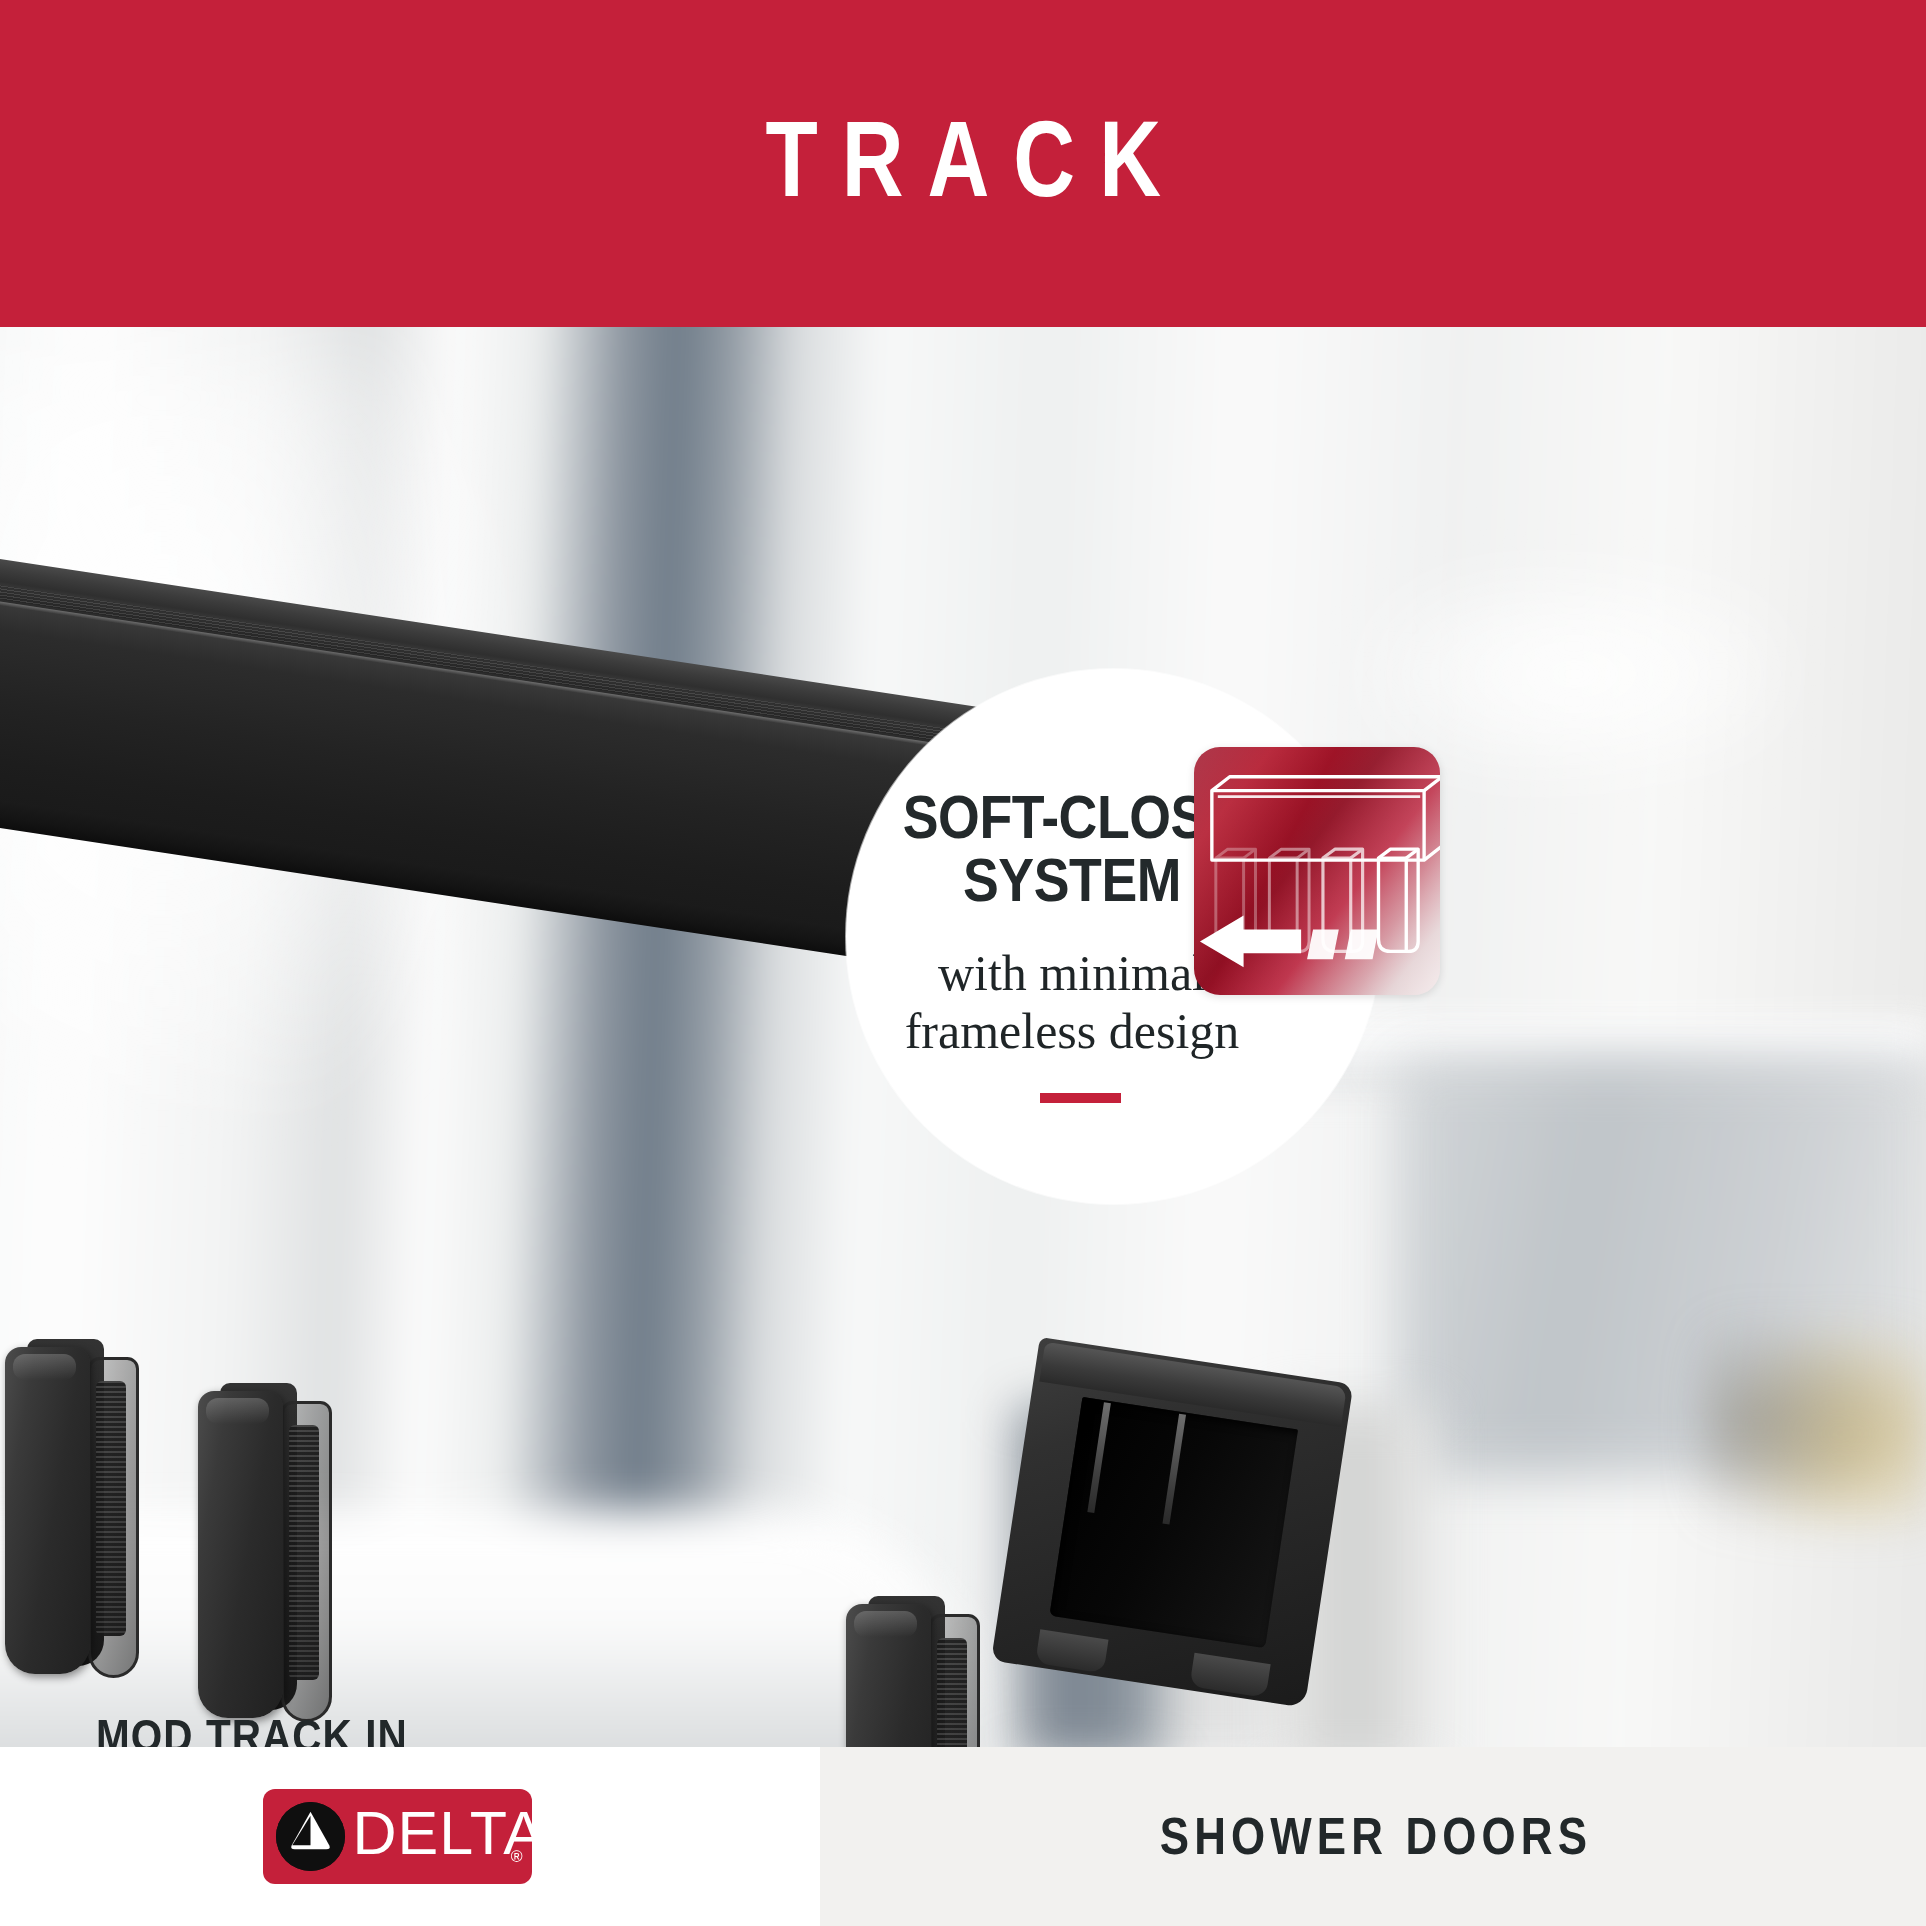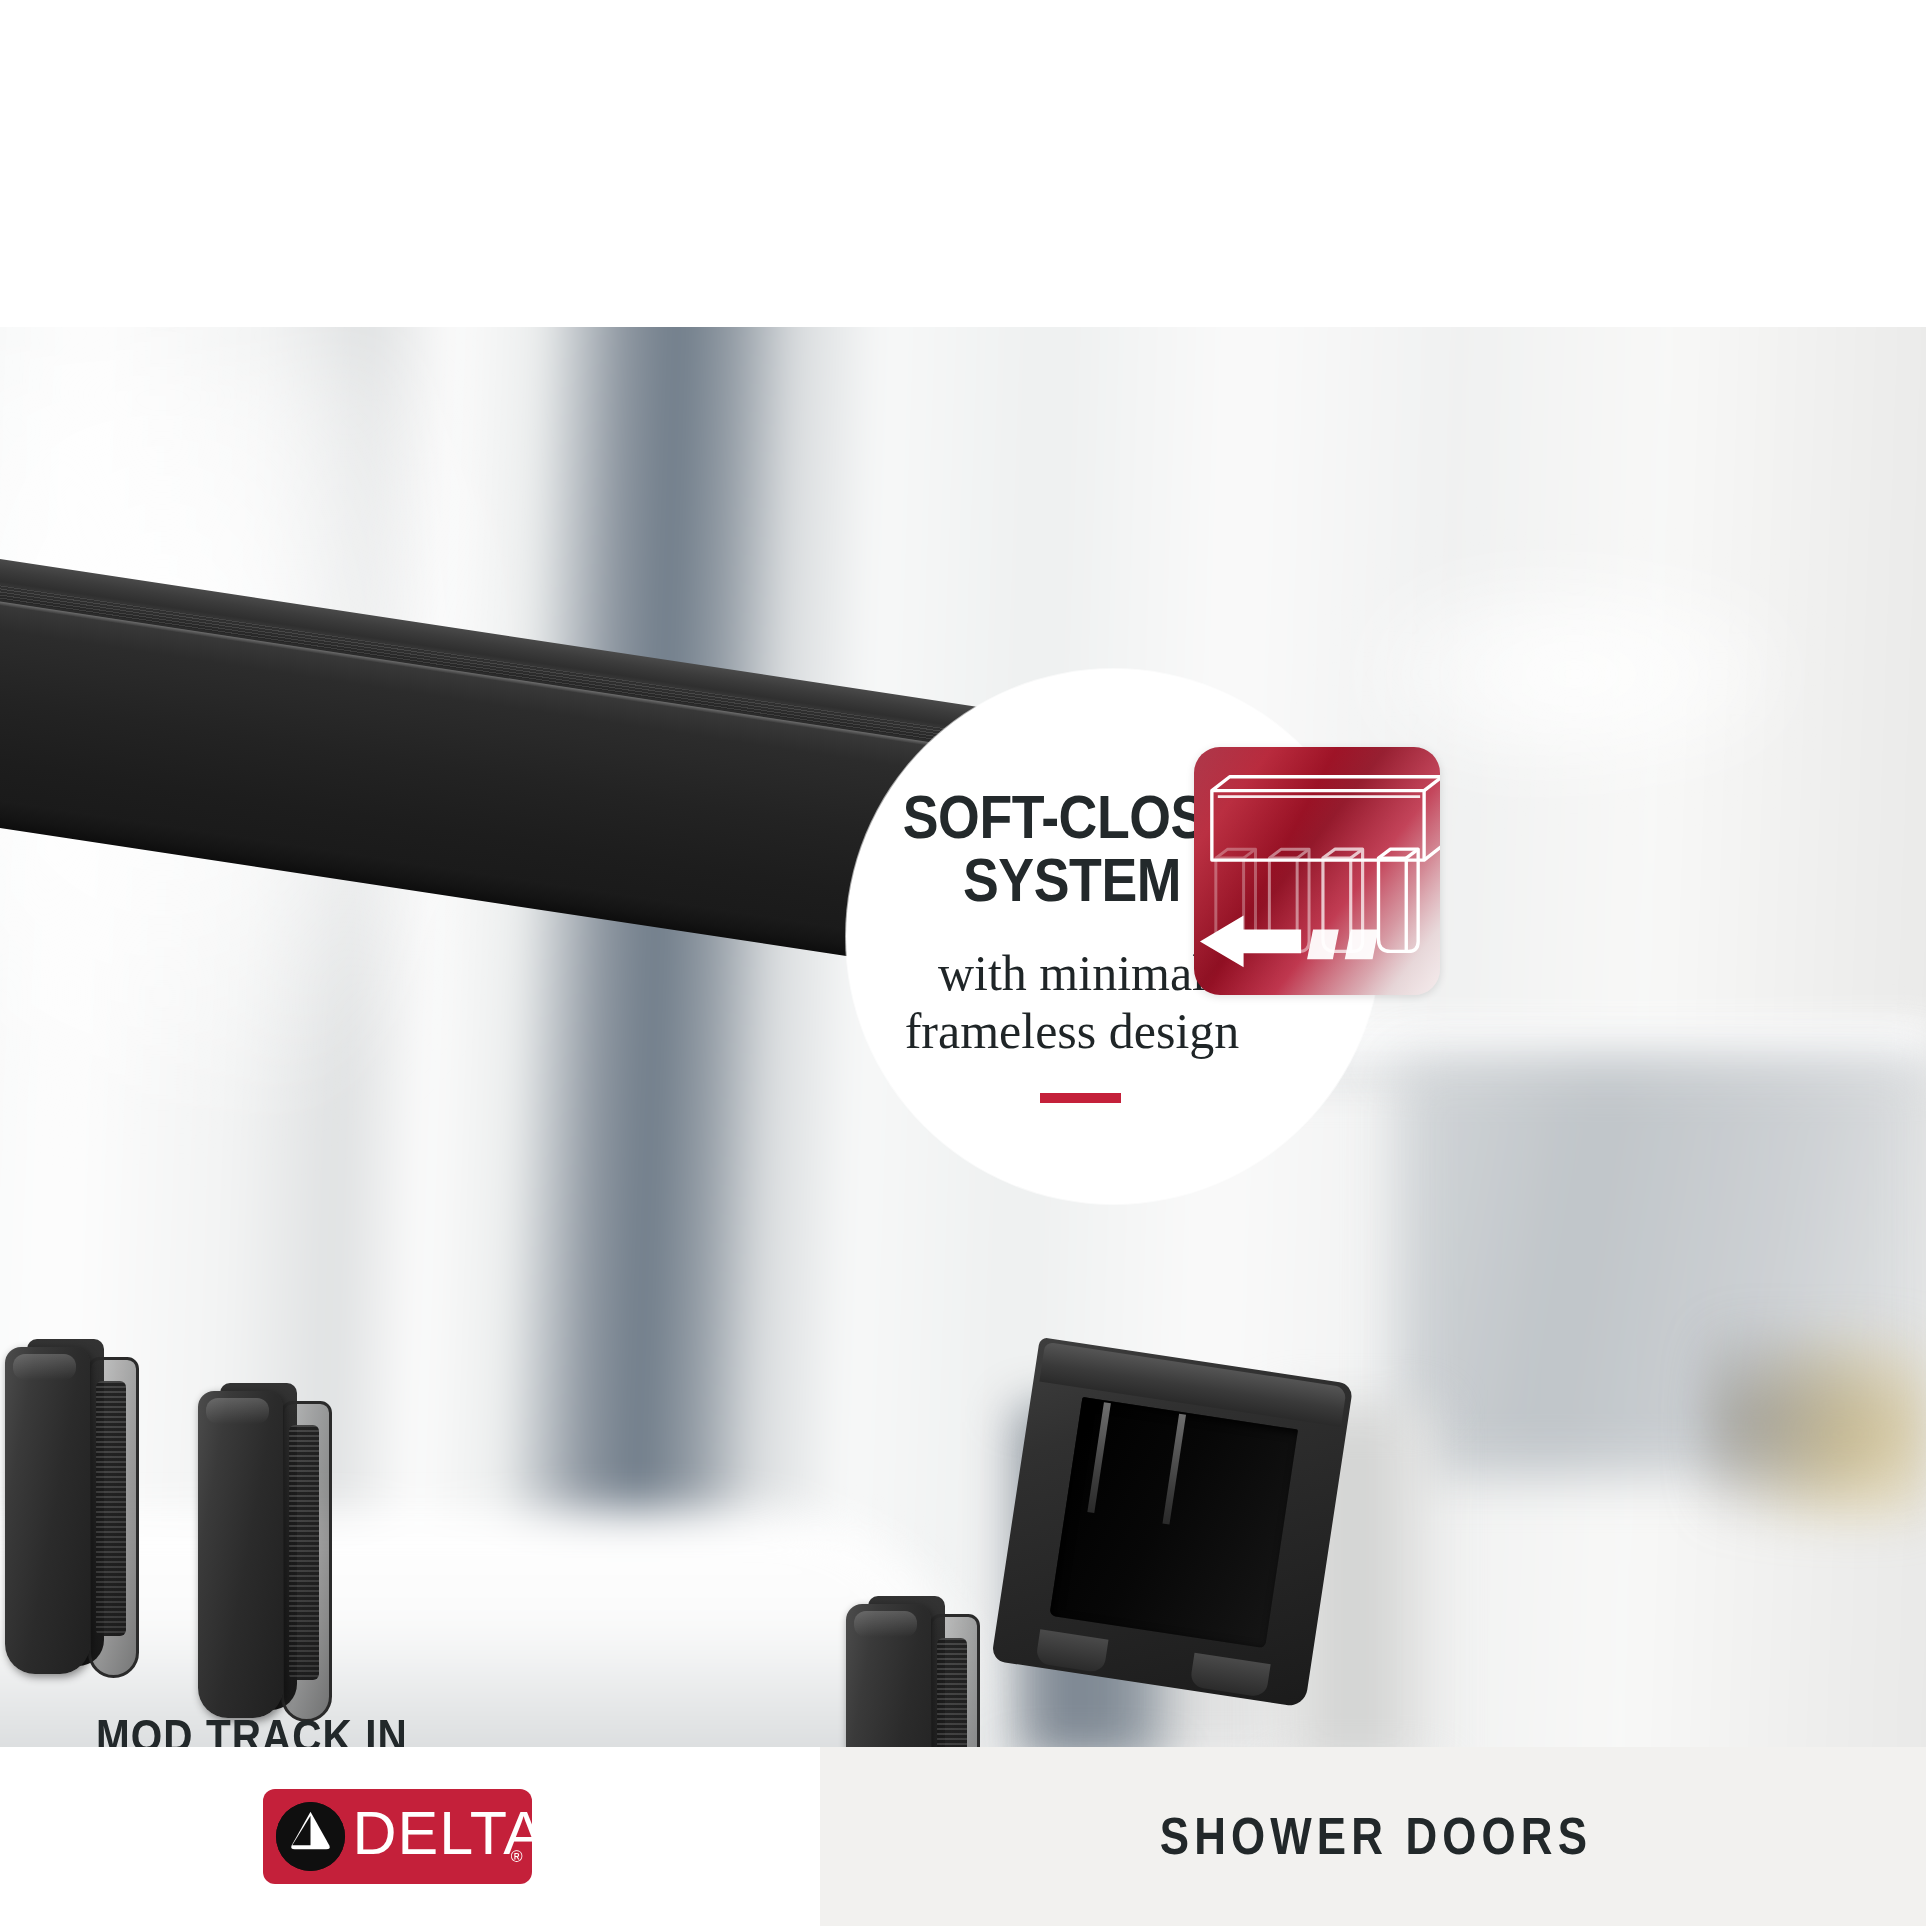--- a/index.html
+++ b/index.html
@@ -332,20 +332,23 @@
   .delta-reg {
     position:absolute; right:9px; bottom:19px;
     color:#ffffff; font-size:16px; line-height:1;
   }
 </style>
 </head>
 <body>
 
 <div id="stage">
 
+  <div class="header">
+    <div class="header-title">TRACK</div>
+  </div>
 
   <div class="photo">
 
     <div class="bg-base"></div>
     <div class="bg-glow-window"></div>
     <div class="bg-ceilinglight"></div>
     <div class="bg-shelf"></div>
     <div class="bg-vanity"></div>
     <div class="bg-bottles"></div>
     <div class="bg-darkcolumn"></div>

